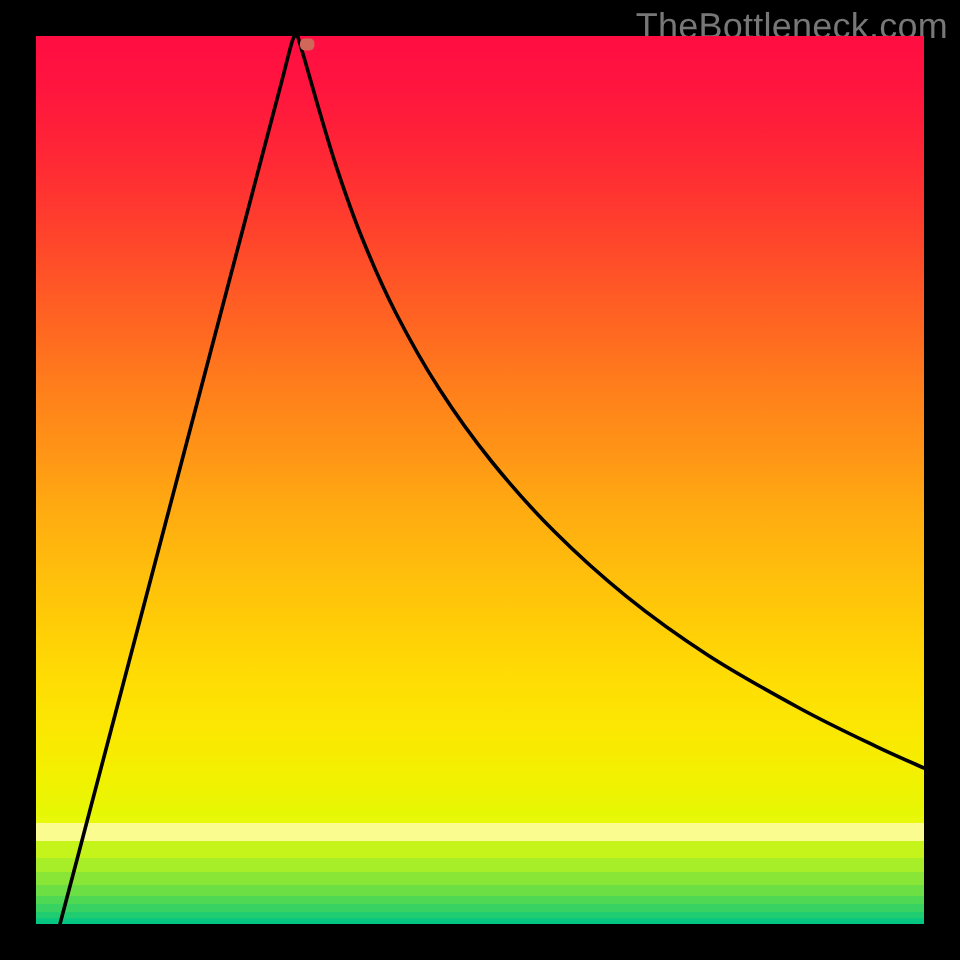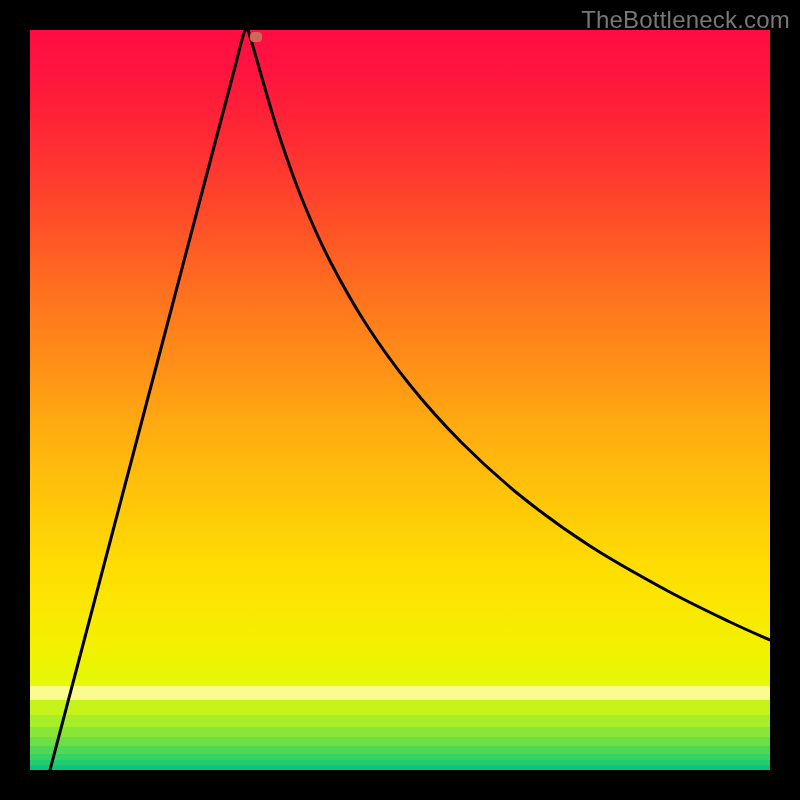--- a/index.html
+++ b/index.html
@@ -74,21 +74,21 @@
     position: absolute;
     inset: 0;
     width: 100%;
     height: 100%;
   }
   .watermark {
     position: absolute;
     top: 6px;
     right: 10px;
     color: #777;
-    font-size: 24px;
+    font-size: 30px;
     letter-spacing: 0.2px;
     font-weight: 400;
     user-select: none;
   }
   .marker {
     position: absolute;
     width: 12px;
     height: 10px;
     border-radius: 4px;
     background: #d0685a;

